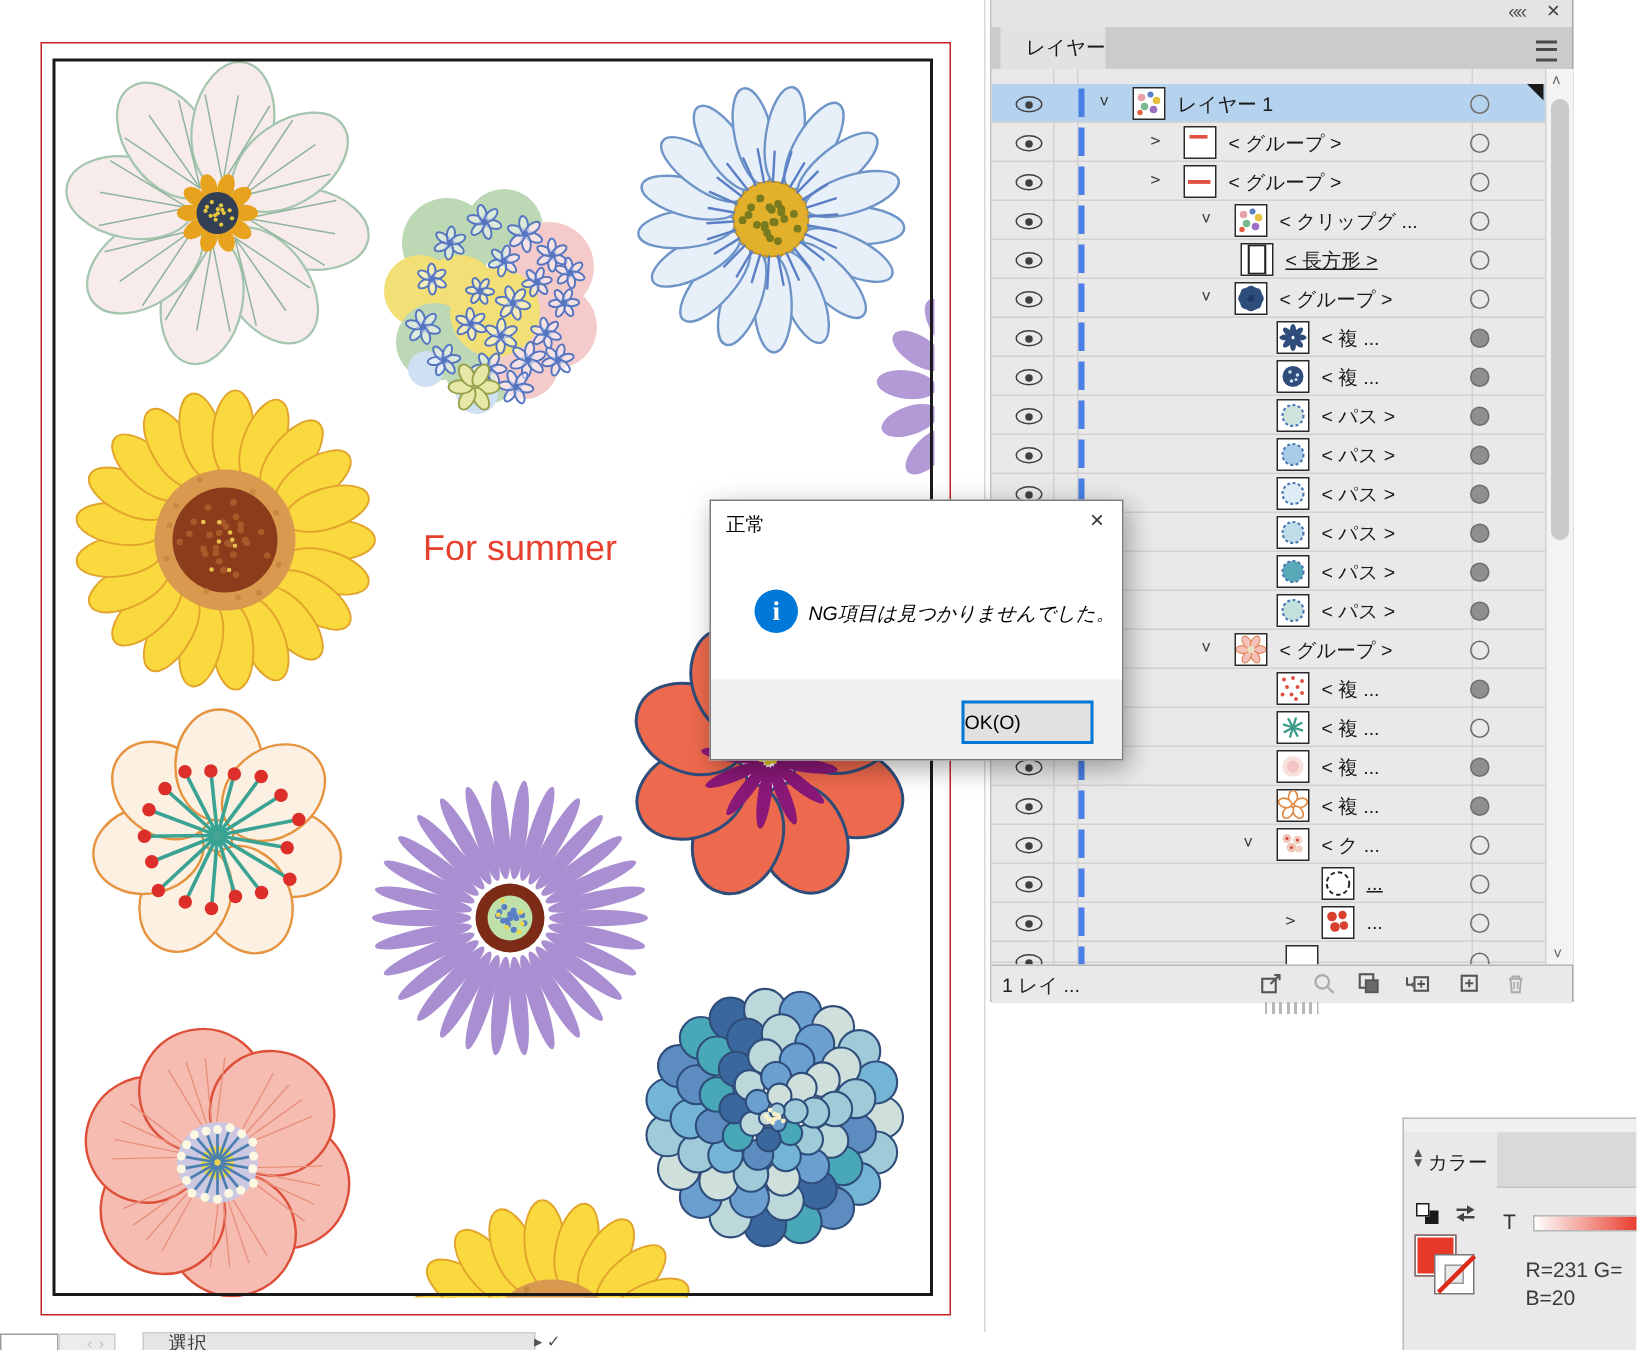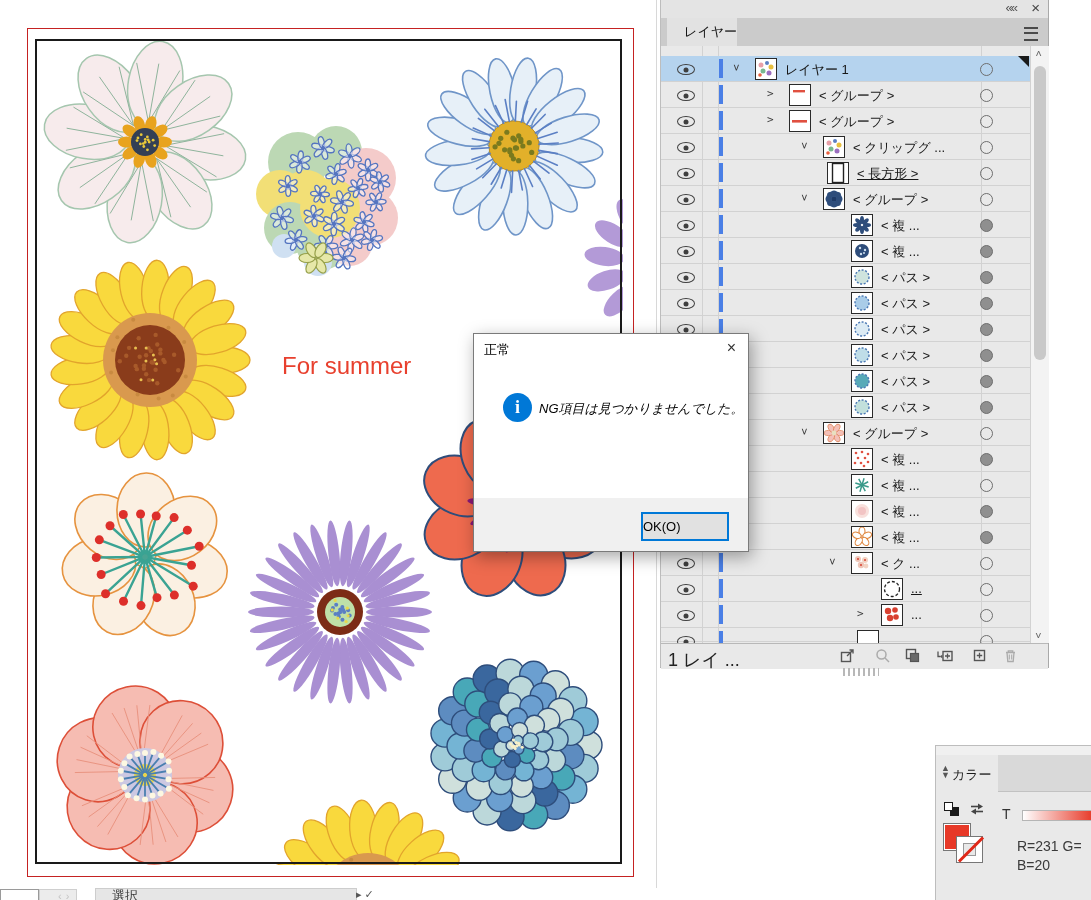--- a/index.html
+++ b/index.html
@@ -39,26 +39,26 @@
   .lbl.u{text-decoration:underline;}
   .target{position:absolute;left:319px;top:7px;width:11px;height:11px;border:1.5px solid #6e6e6e;border-radius:50%;}
   .target.filled{background:#8f8f8f;}
   .corner-tri{position:absolute;right:1px;top:0;width:0;height:0;border-left:11px solid transparent;border-top:11px solid #1a1a1a;}
   .scrollbar{position:absolute;left:369px;top:46px;width:19px;height:597px;background:#f3f3f3;border-left:1px solid #d2d2d2;box-sizing:border-box;}
   .sb-thumb{position:absolute;left:3px;top:20px;width:12px;height:294px;background:#c9c9c9;border-radius:6px;}
   .sb-up,.sb-dn{position:absolute;left:4px;color:#666;font-size:10px;font-family:"DejaVu Sans Mono",monospace;}
   .sb-up{top:2px;transform:rotate(-90deg);}
   .sb-dn{bottom:2px;transform:rotate(90deg);}
   .panel-bottombar{position:absolute;left:0;top:643px;width:100%;height:25px;background:#e9e9e9;border-top:1px solid #b8b8b8;}
-  .layers-status{position:absolute;left:7px;top:4px;font-size:18px;color:#222;}
+  .layers-status{position:absolute;left:7px;top:4px;font-size:13px;color:#222;}
   .bb-icon{position:absolute;top:3px;width:17px;height:17px;}
   .panel-gripper{position:absolute;left:843px;top:668px;width:36px;height:8px;z-index:10;
       background:repeating-linear-gradient(90deg,#b8b8b8 0 2px,transparent 2px 5px);}
   
-  .dialog{position:absolute;left:473px;top:333px;width:276px;height:219px;background:#fff;border:1px solid #7a7a7a;
+  .dialog{position:absolute;left:473px;top:333px;width:276px;height:174px;background:#fff;border:1px solid #7a7a7a;
       box-shadow:3px 5px 16px rgba(0,0,0,.35);z-index:50;box-sizing:border-box;}
   .dlg-title{position:absolute;left:10px;top:7px;font-size:13px;color:#000;}
   .dlg-close{position:absolute;right:12px;top:5px;font-size:16px;color:#333;}
   .dlg-info{position:absolute;left:29px;top:59px;width:29px;height:29px;border-radius:50%;background:#0078d7;
       color:#fff;font-size:18px;font-weight:bold;text-align:center;line-height:29px;font-family:"Liberation Serif",serif;}
   .dlg-msg{position:absolute;left:65px;top:66px;font-size:13px;color:#000;font-style:italic;}
   .dlg-footer{position:absolute;left:0;bottom:0;width:100%;height:53px;background:#f0f0f0;}
   .dlg-ok{position:absolute;left:167px;top:14px;width:88px;height:29px;background:#e1e1e1;border:2px solid #0078d7;
       box-sizing:border-box;text-align:left;line-height:25px;font-size:13px;color:#000;}
   

